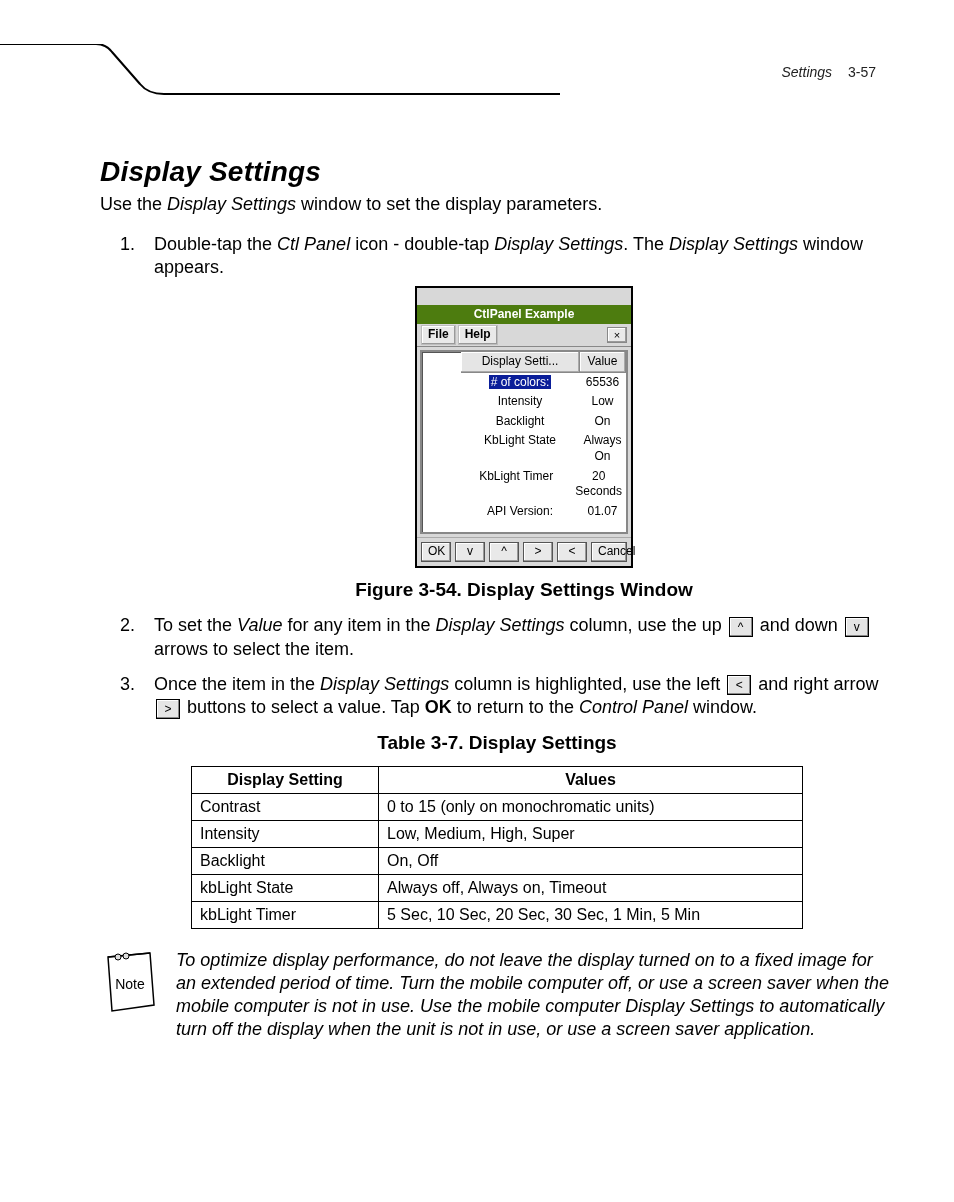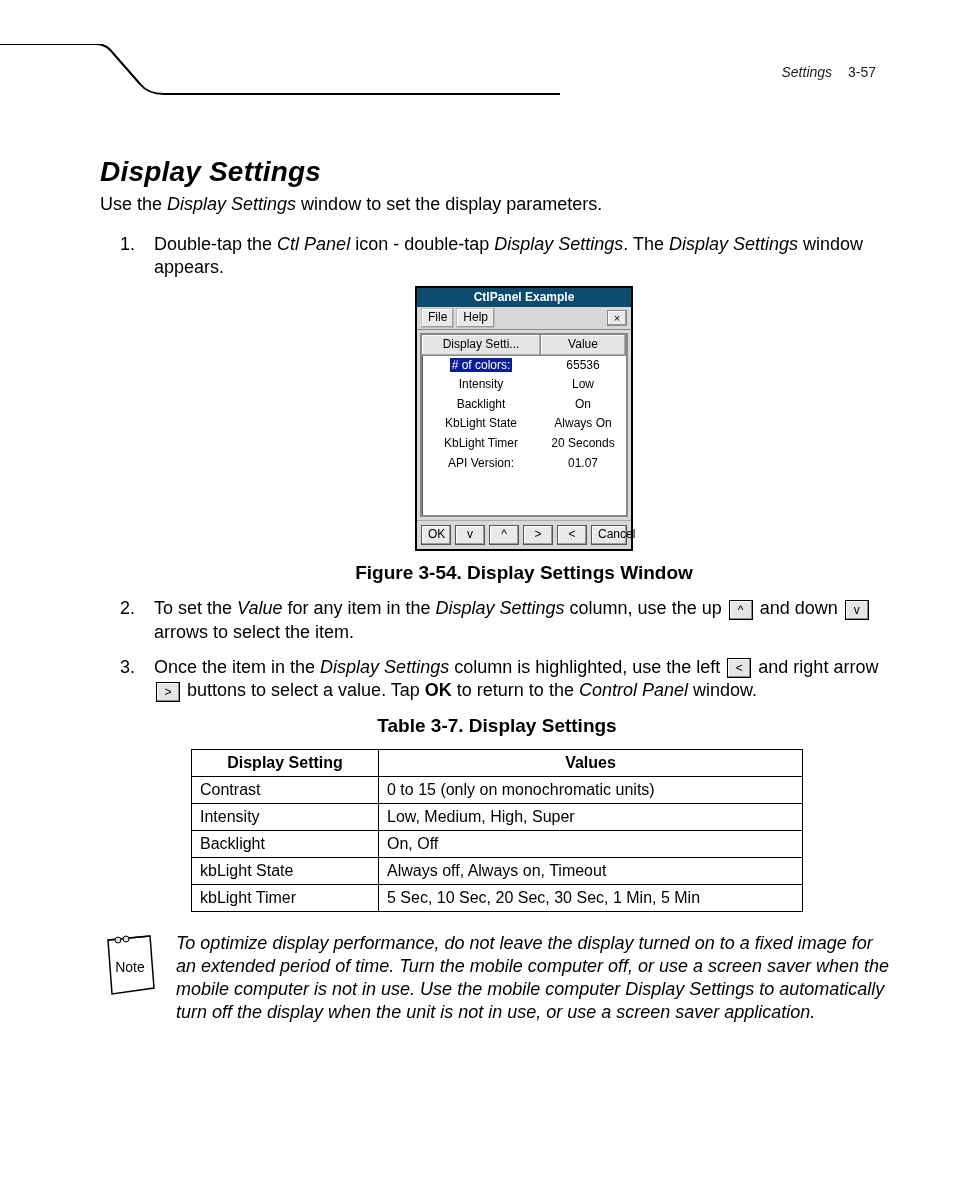--- a/index.html
+++ b/index.html
@@ -86,59 +86,62 @@
   }
   
   .win {
     width: 214px;
     margin: 0 auto;
     border: 2px solid #000;
     background: #d8d8d8;
     font-family: Tahoma, Verdana, sans-serif;
   }
   .win .titlebar {
-    background: #0c4a6e;
+    background: #4d7c0f;
     color: #fff;
     font-size: 12px;
     font-weight: 700;
     padding: 2px 6px;
+    margin-top: 17px;
   }
   .win .menubar {
     display: flex;
     align-items: center;
     background: #d8d8d8;
     border-bottom: 1px solid #888;
     font-size: 12px;
     padding: 1px 4px;
     position: relative;
   }
   .win .menubar .menu-item {
     padding: 1px 6px;
     border: 1px solid #bdbdbd;
     background: #e9e9e9;
     box-shadow: inset -1px -1px 0 #9a9a9a, inset 1px 1px 0 #fff;
     margin-right: 2px;
+    font-weight: bold;
   }
   .win .menubar .close {
     margin-left: auto;
     width: 18px;
     text-align: center;
     border: 1px solid #888;
     background: #e9e9e9;
     box-shadow: inset -1px -1px 0 #9a9a9a, inset 1px 1px 0 #fff;
     font-size: 11px;
     line-height: 14px;
   }
   .win .list-area {
     margin: 3px;
     border: 2px solid #888;
     background: #fff;
     height: 180px;
     box-shadow: inset 1px 1px 0 #555;
     overflow: hidden;
+    padding-left: 39px;
   }
   .list-head {
     display: flex;
     background: #d8d8d8;
     border-bottom: 1px solid #888;
   }
   .list-head .col, .list-row .col {
     font-size: 12px;
     padding: 2px 4px;
   }

